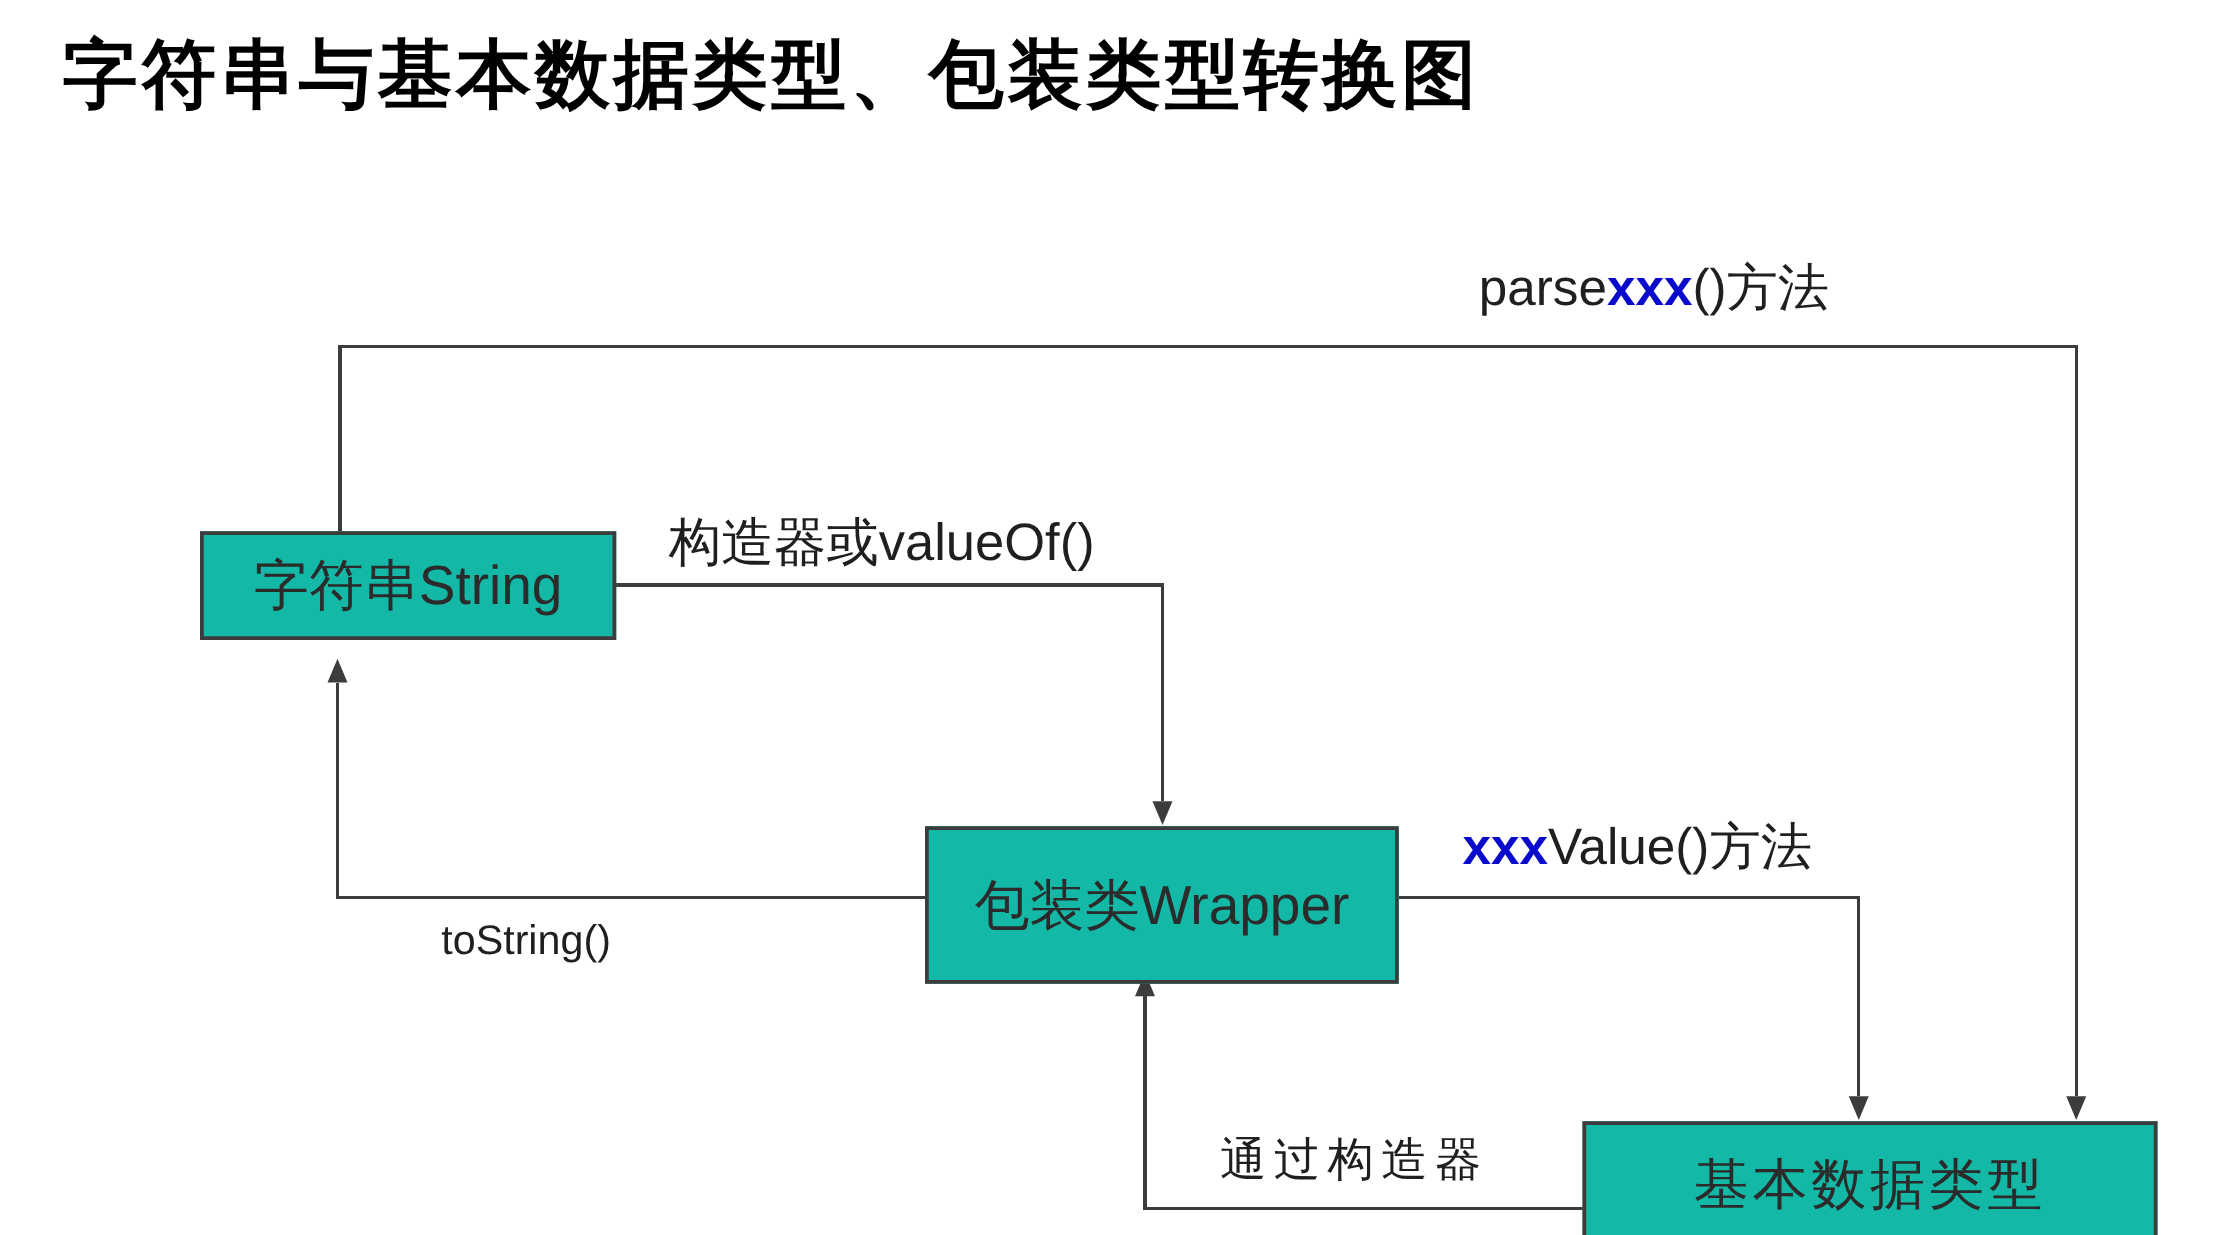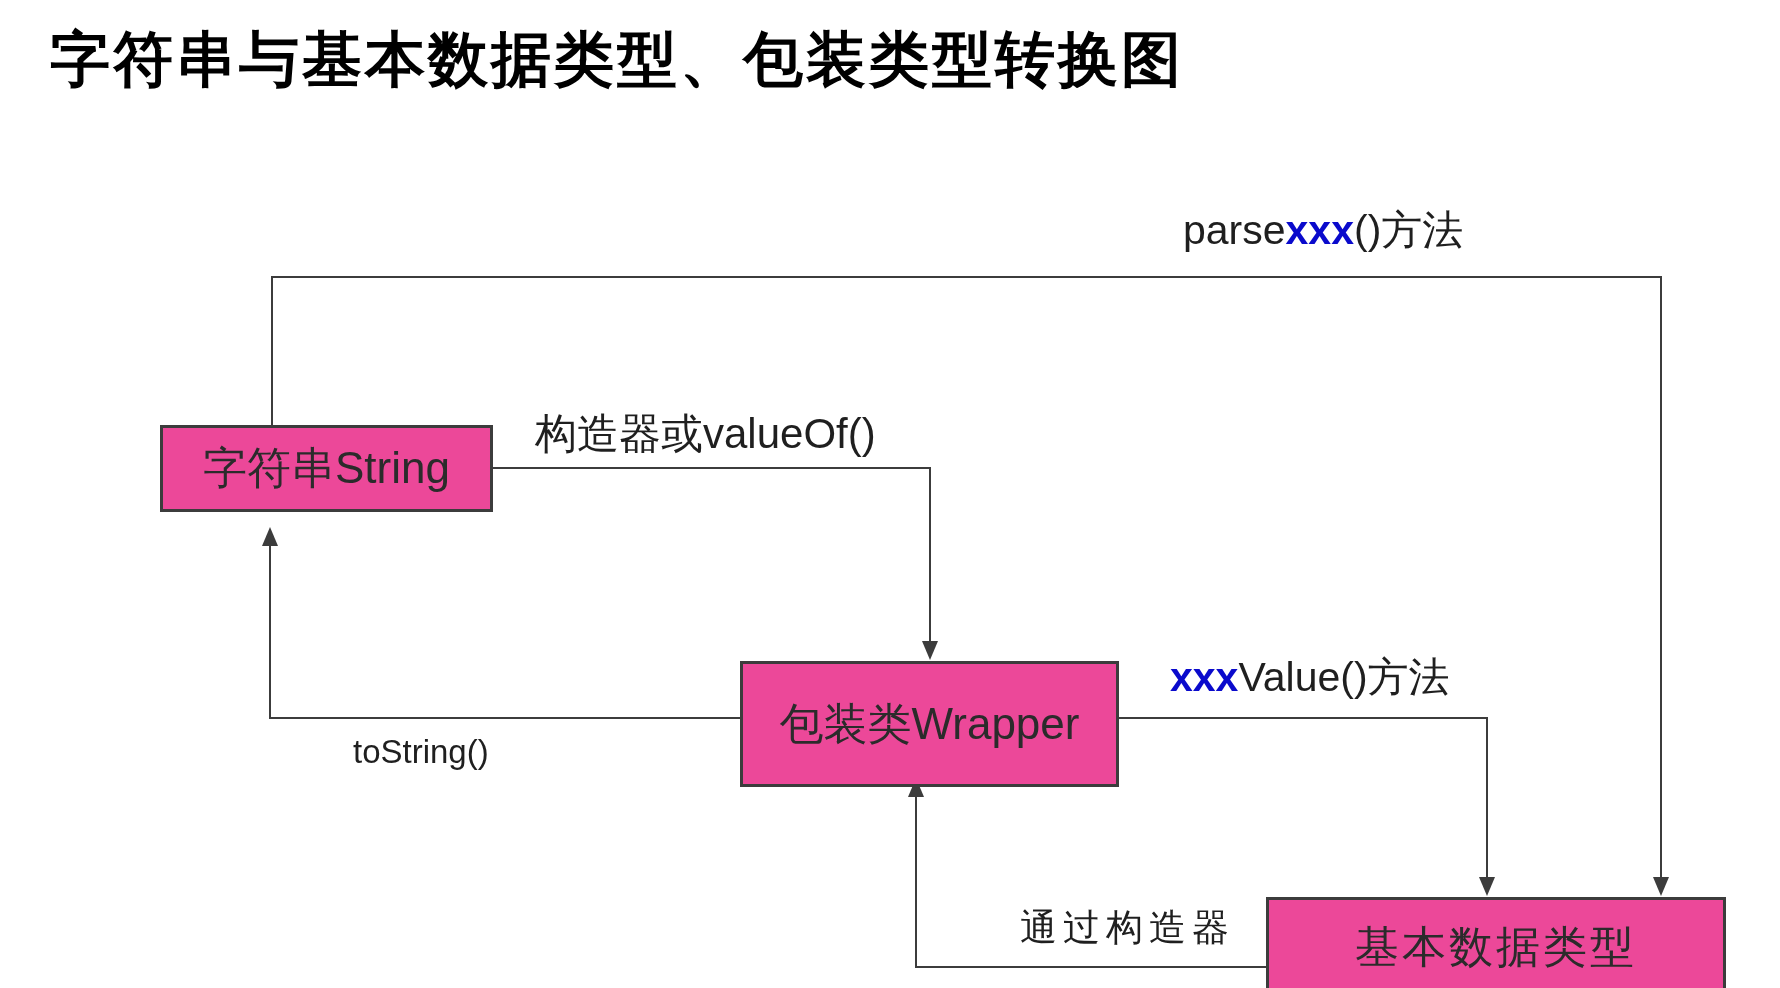--- a/index.html
+++ b/index.html
@@ -9,33 +9,33 @@
     font-family:"Liberation Sans", sans-serif;
     margin-left:20px;
   }
   .title {
     position:absolute; left:30px; top:20px;
     font-size:60px; font-weight:bold; color:#000000;
     letter-spacing:3px; white-space:nowrap;
   }
   .connector-layer { position:absolute; left:0; top:0; width:1780px; height:988px; }
   .node {
-    position:absolute; background:#ec4899; border:3px solid #3c3c3c;
+    position:absolute; background:#14b8a6; border:3px solid #3c3c3c;
     display:flex; align-items:center; justify-content:center;
     color:#2b2b2b; box-sizing:border-box; white-space:nowrap;
   }
   .node-string    { left:140px;  top:425px; width:333px; height:87px;  font-size:44px; }
   .node-wrapper   { left:720px;  top:661px; width:379px; height:126px; font-size:44px; }
   .node-primitive { left:1246px; top:897px; width:460px; height:100px; font-size:44px; letter-spacing:3px; }
   .edge-label { position:absolute; color:#1f1f1f; white-space:nowrap; }
   .lbl-parse          { left:1163px; top:203px; font-size:41px; }
   .lbl-valueof        { left:515px;  top:406px; font-size:42px; }
   .lbl-tostring       { left:333px;  top:733px; font-size:33px; }
   .lbl-xxxvalue       { left:1150px; top:650px; font-size:41px; }
-  .lbl-viaconstructor { left:1000px;  top:903px; font-size:37px; letter-spacing:6px; }
+  .lbl-viaconstructor { left:956px;  top:903px; font-size:37px; letter-spacing:6px; }
   .hl { color:#0a0acc; font-weight:bold; }
   .line { stroke:#3c3c3c; stroke-width:2.5; fill:none; }
   .head { fill:#3c3c3c; stroke:none; }
 </style>
 </head>
 <body>
 
 <div class="canvas">
 
   <div class="title">字符串与基本数据类型、包装类型转换图</div>

